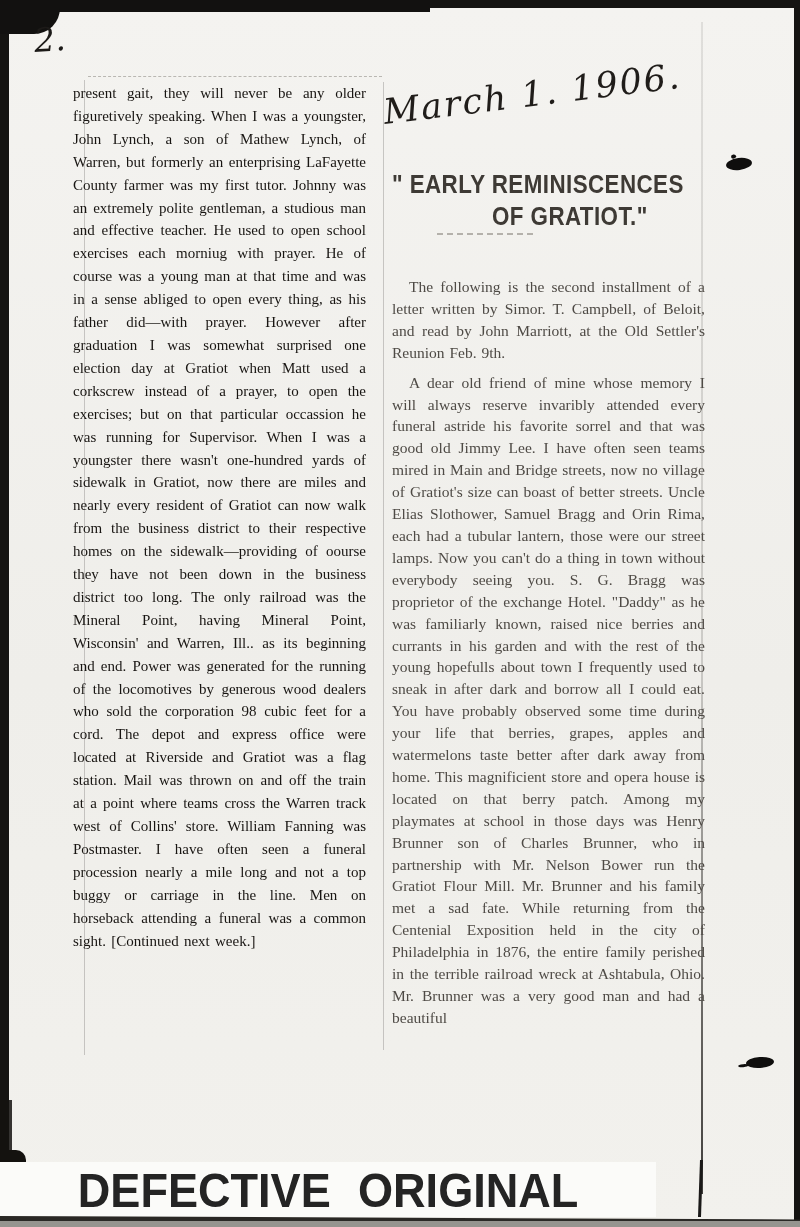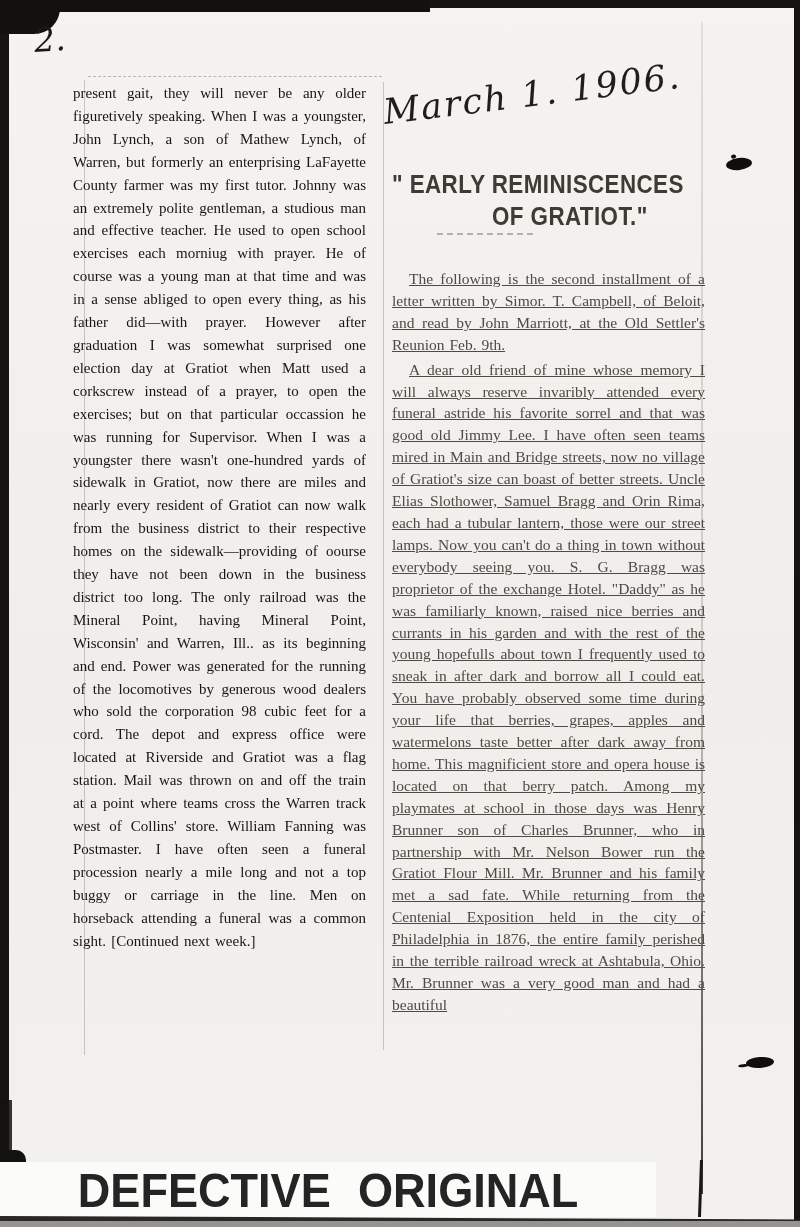--- a/index.html
+++ b/index.html
@@ -56,21 +56,21 @@
   .h-line2{margin-left:100px;}
   .headline-divider{
     position:absolute;left:437px;top:233px;width:96px;height:0;
     border-top:2px dashed #9a968f;opacity:0.7;
   }
   .col-right{
     position:absolute;left:392px;top:268px;width:313px;
     font-size:15.5px;line-height:21.9px;color:#4e4a45;
     text-align:justify;word-spacing:1px;
   }
-  .col-right p{margin:0 0 3px 0;text-indent:17px;text-decoration:underline;}
+  .col-right p{margin:8px 0 3px 0;text-indent:17px;}
   .blob{position:absolute;background:#0f0e0d;border-radius:50%;}
   .blob1{left:726px;top:158px;width:26px;height:12px;transform:rotate(-7deg);}
   .blob1:before{content:"";position:absolute;left:6px;top:-4px;width:5px;height:4px;background:#0f0e0d;border-radius:50%;}
   .blob2{left:746px;top:1057px;width:28px;height:11px;transform:rotate(-4deg);}
   .blob2:before{content:"";position:absolute;left:-8px;top:6px;width:10px;height:3px;background:#0f0e0d;border-radius:50%;}
   .banner{
     position:absolute;left:0px;top:1162px;width:656px;height:55px;
     background:#fbfbf9;display:flex;align-items:center;justify-content:center;
   }
   .stamp{

